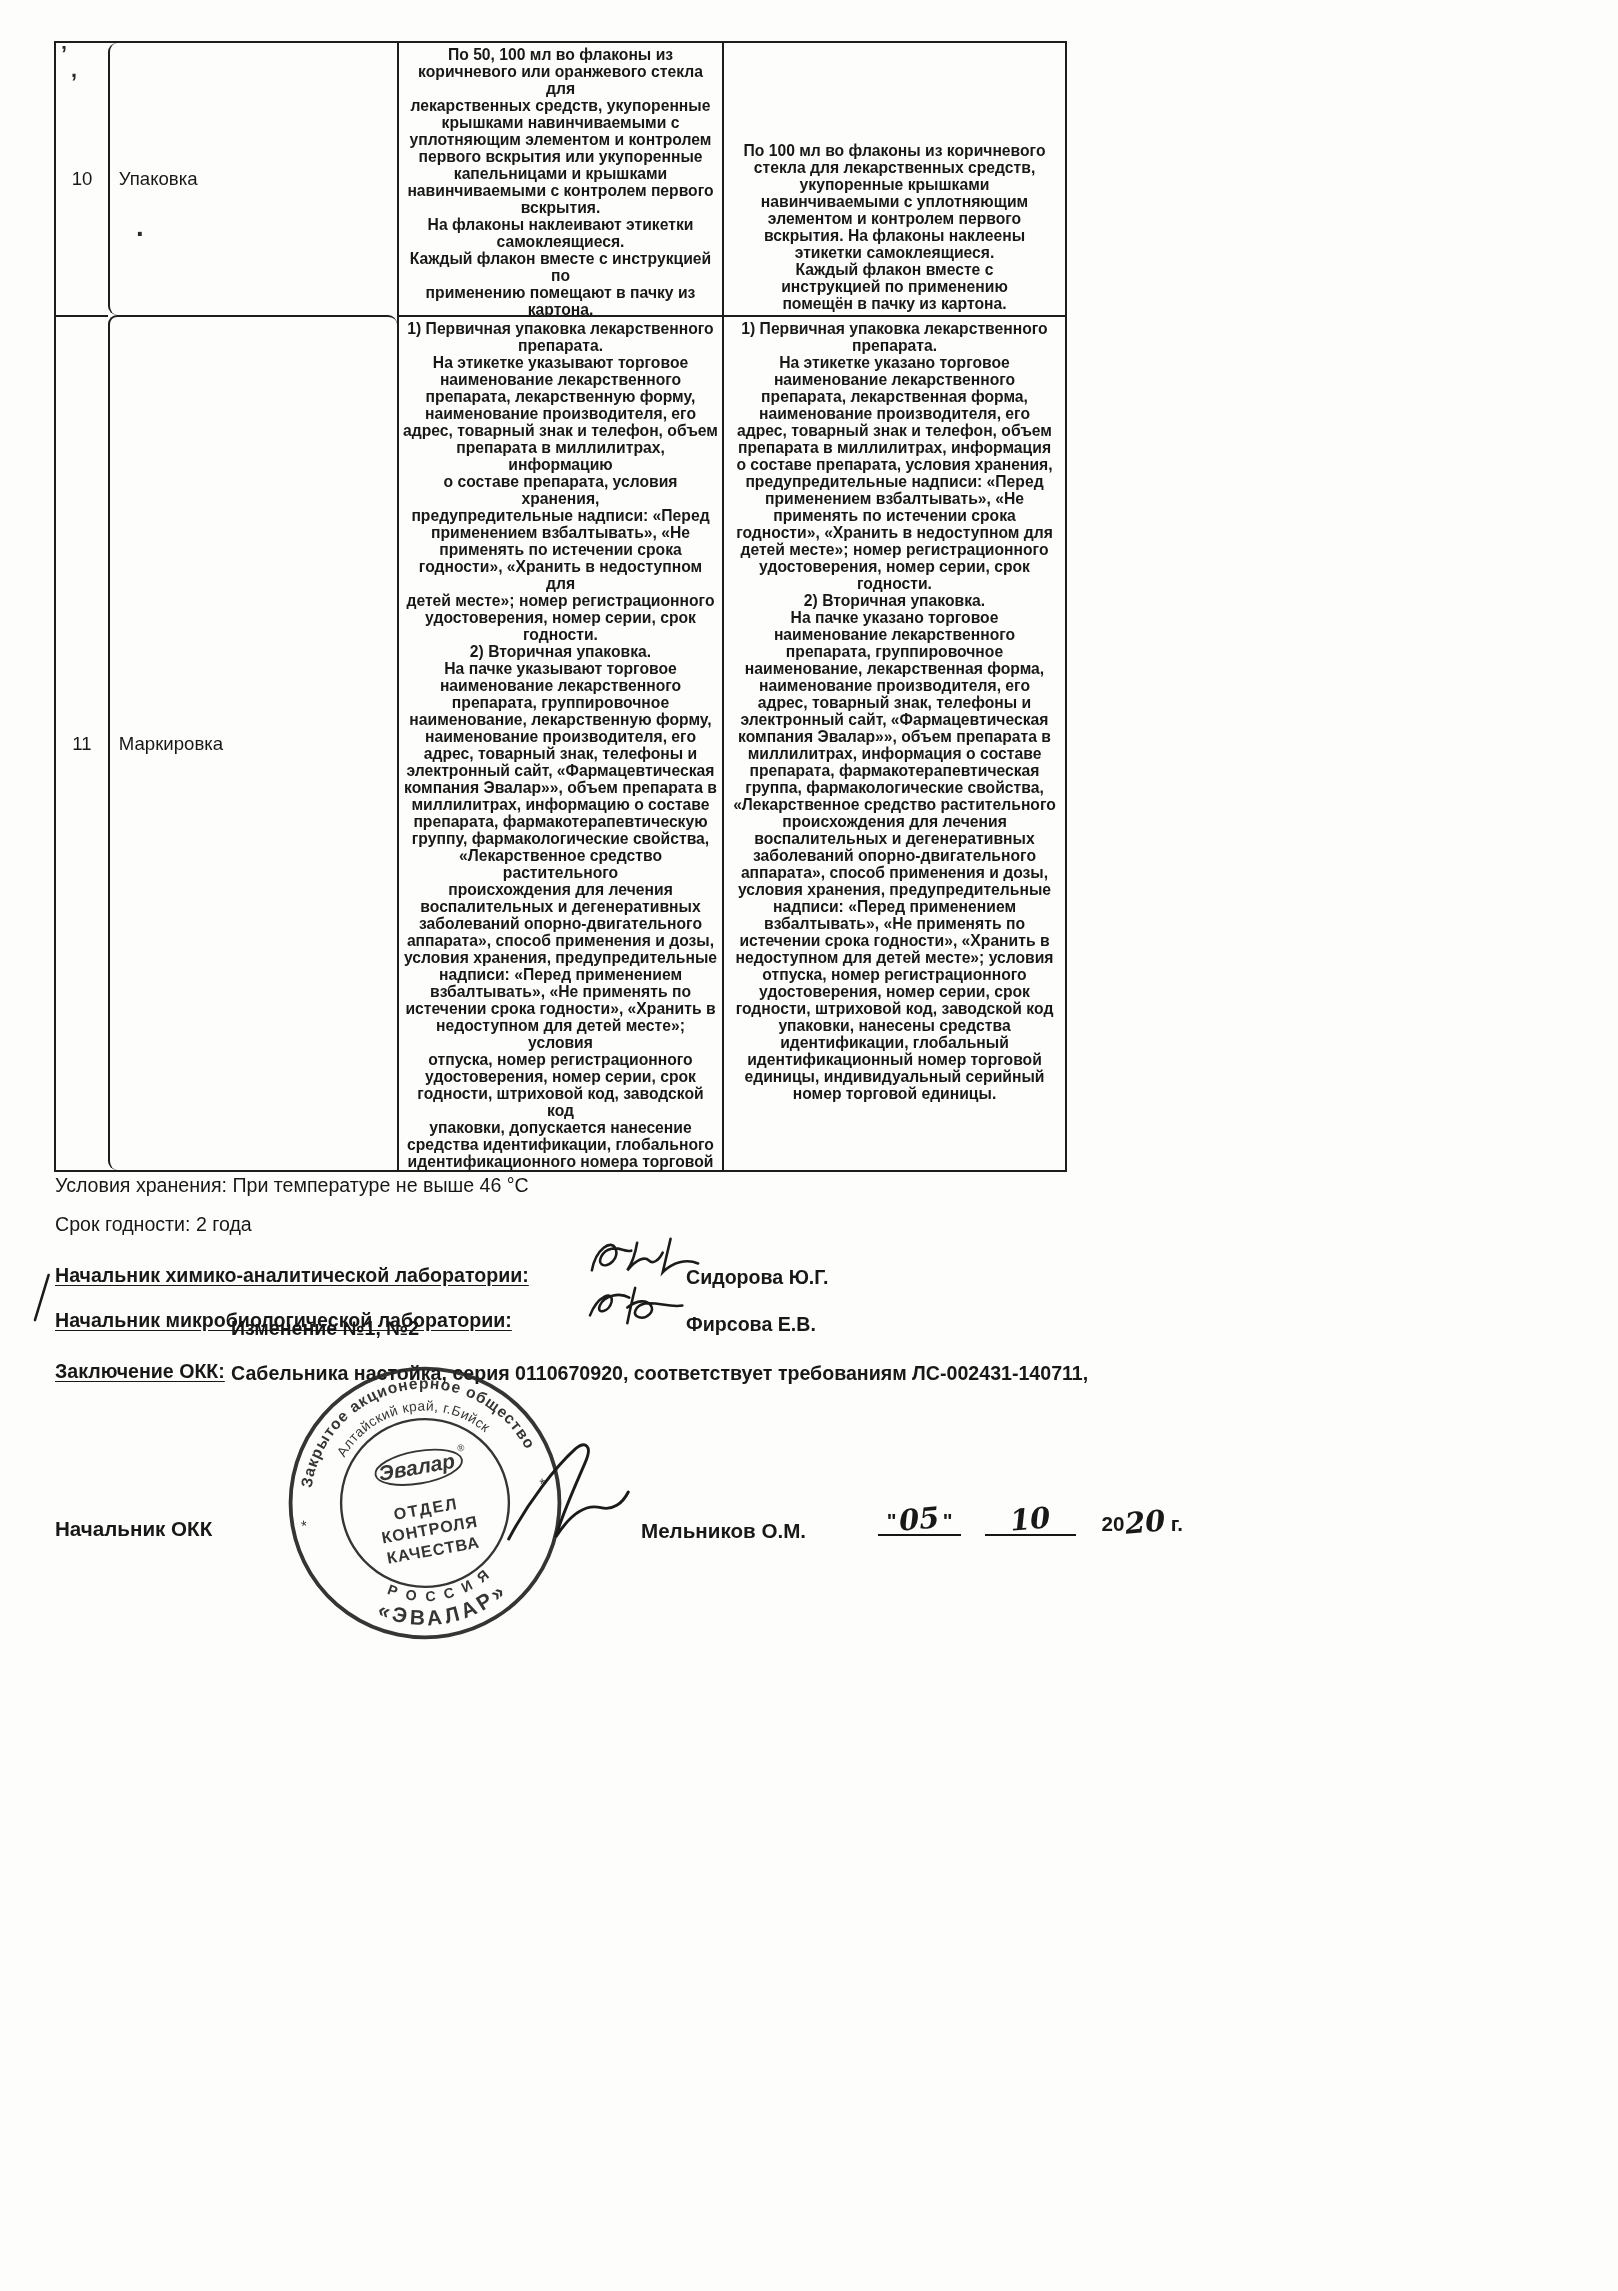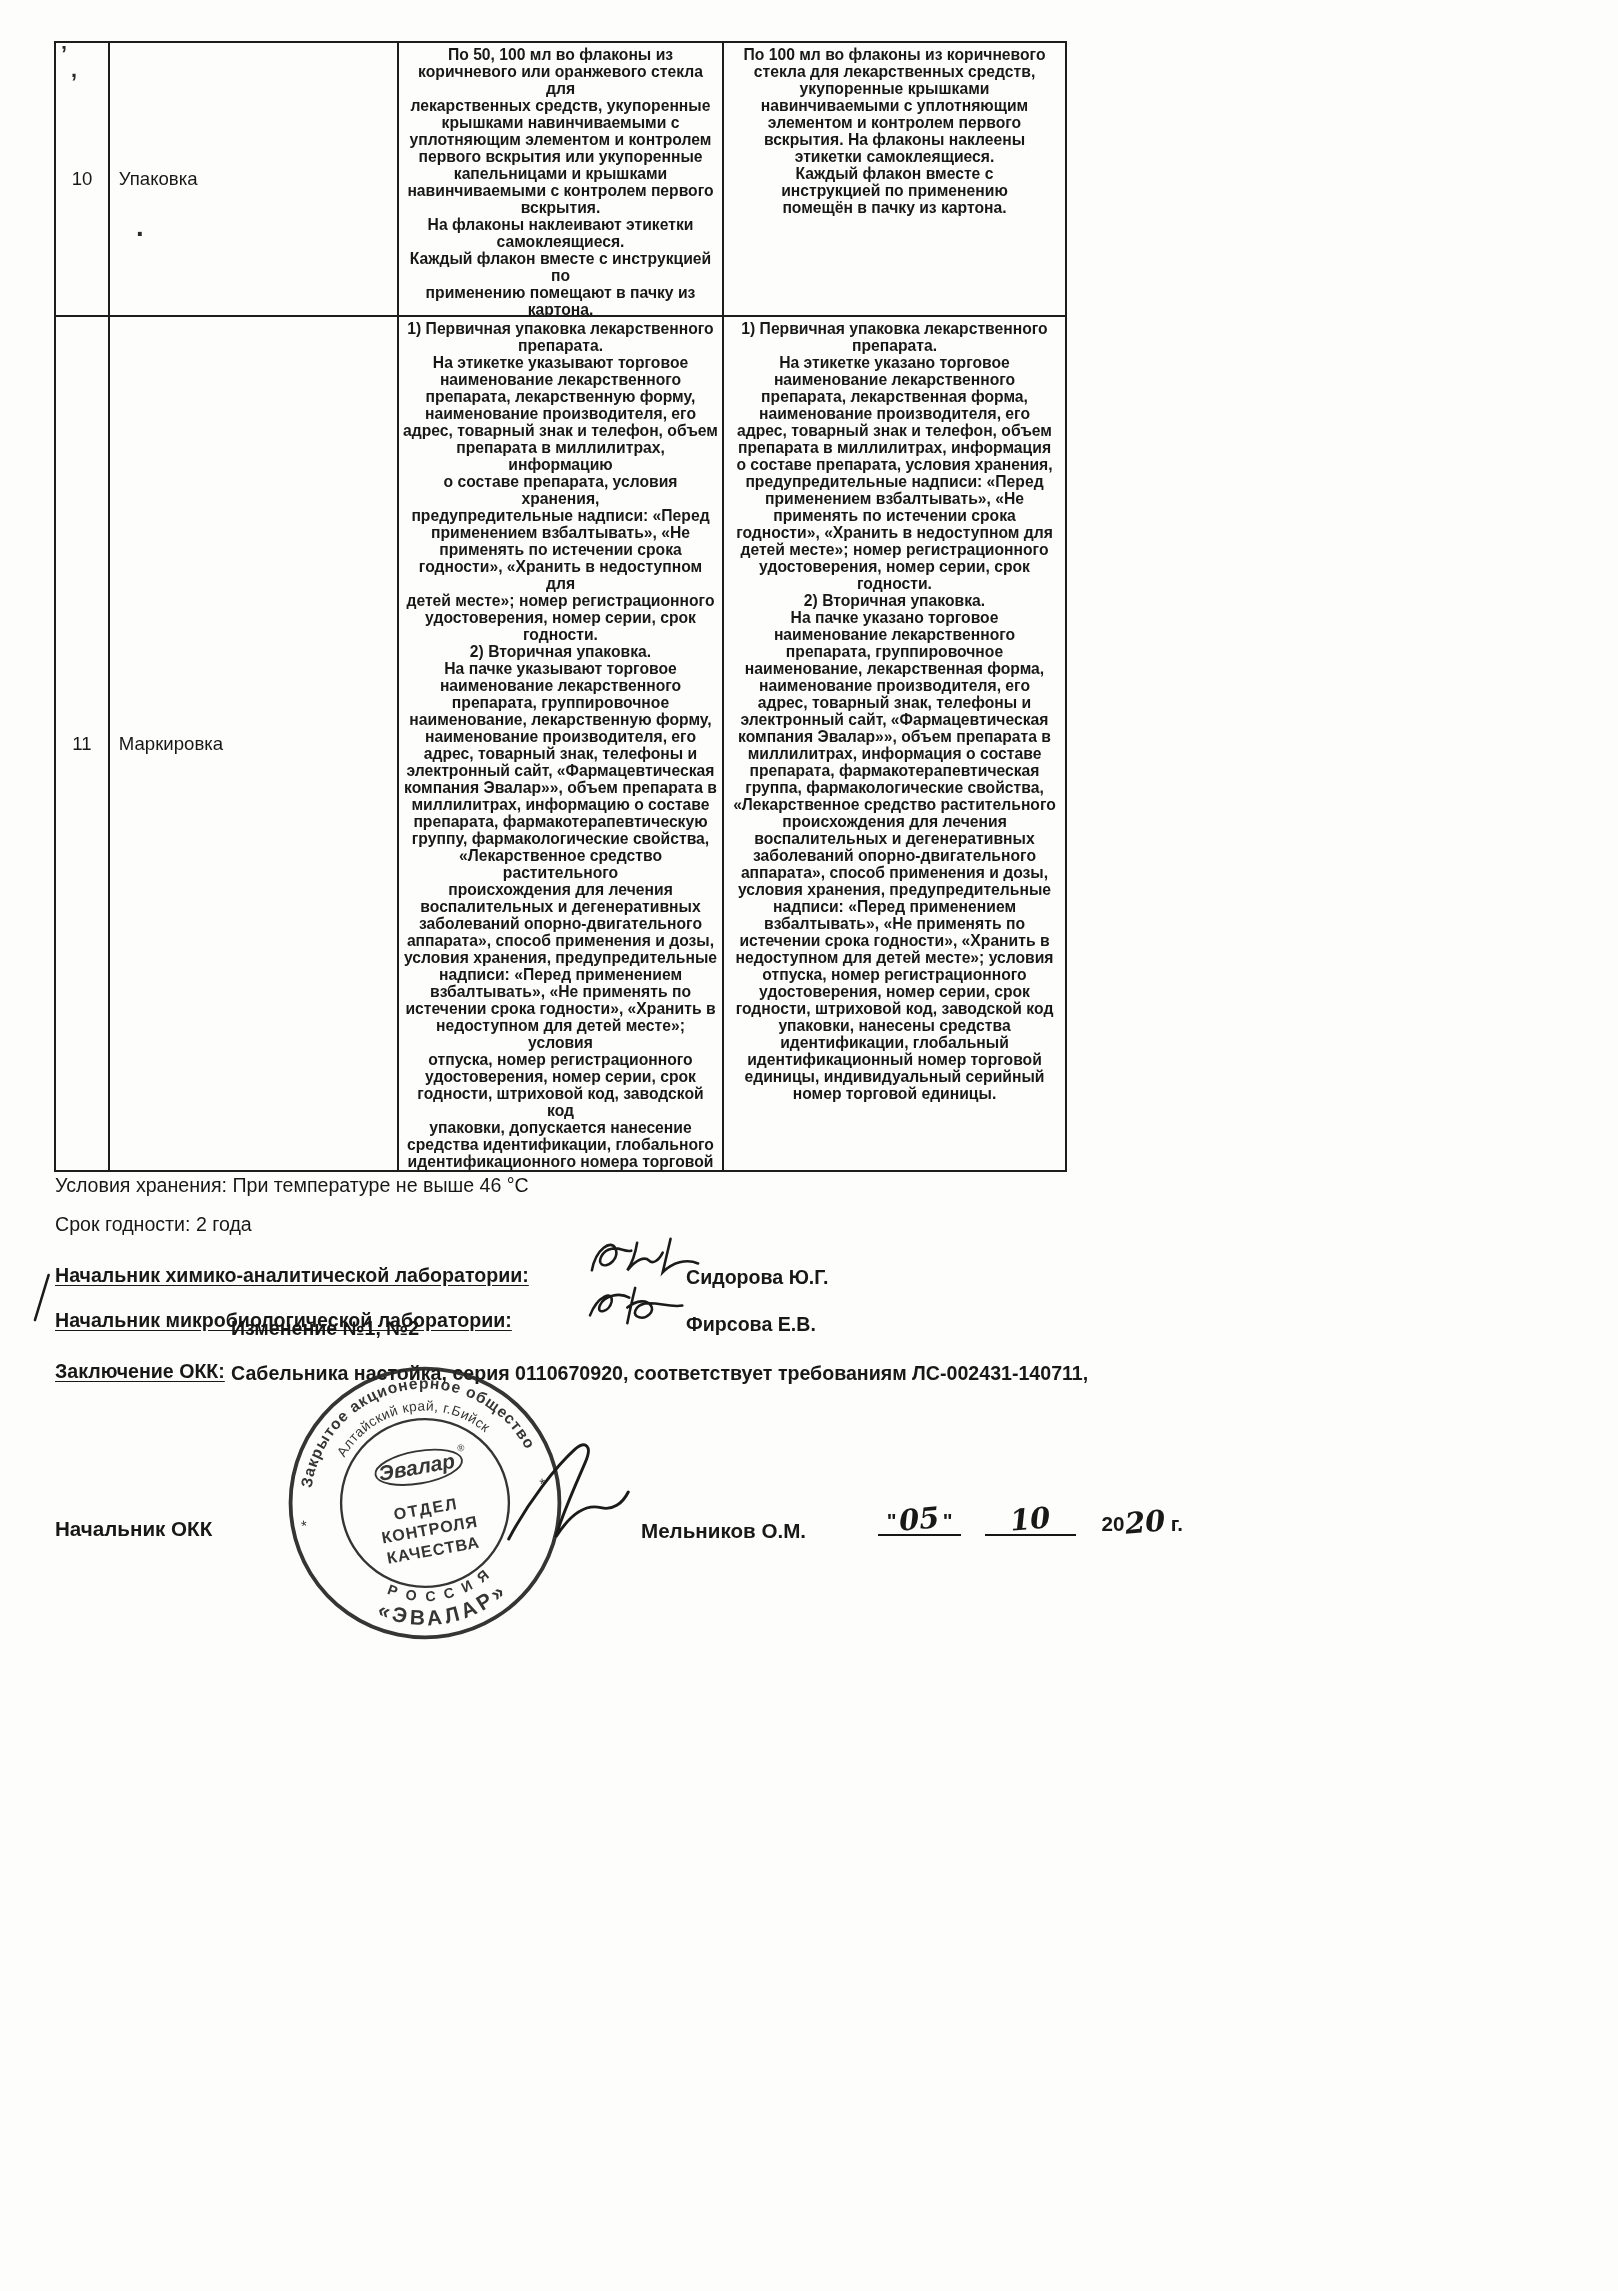--- a/index.html
+++ b/index.html
@@ -23,26 +23,26 @@
   }
   .cell{
     border-left:2.5px solid #1d1d1d;
     box-sizing:border-box;
     overflow:hidden;
     padding:2.9px 3.9px;
   }
   .cell.first-col{border-left:none;}
   .cell.row-2{border-top:2.5px solid #1d1d1d;}
   .num-cell{display:flex;align-items:center;justify-content:center;font-size:18.6px;font-weight:400;}
-  .label-cell{display:flex;align-items:center;padding-left:8.8px;font-size:18.6px;font-weight:400;}
+  .label-cell{display:flex;align-items:center;padding-left:8.8px;font-size:18.6px;font-weight:400;border-radius:9px;}
   .text-cell{
     font-size:15.7px;font-weight:700;line-height:17px;
     text-align:center;white-space:pre-line;
   }
-  .text-cell.vmid{display:flex;align-items:flex-start;justify-content:center;}
+  .text-cell.vmid{display:flex;align-items:flex-end;justify-content:center;}
   .text-cell.vmid .inner{white-space:pre-line;text-align:center;}
   
   .abs{position:absolute;}
   .plain-line{font-size:19.6px;font-weight:400;}
   .bold-u{font-size:19.6px;font-weight:700;text-decoration:underline;text-underline-offset:2.9px;}
   .name-text{font-size:19.6px;font-weight:700;}
   .bold-t{font-size:20.6px;font-weight:700;}
   .sig-svg path{stroke:#1b1b1b;fill:none;stroke-linecap:round;}
   
   .stamp-wrap{

